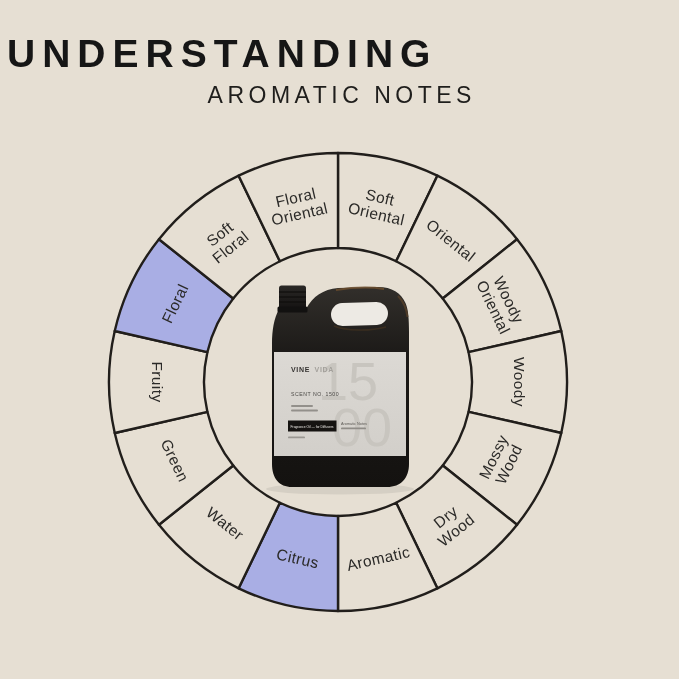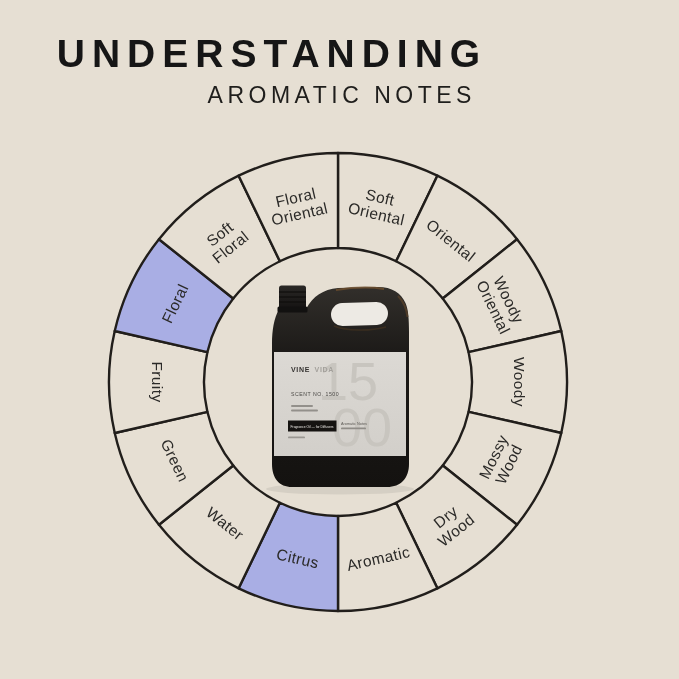--- a/index.html
+++ b/index.html
@@ -8,21 +8,21 @@
     --line:#211e1b;
     --label:#2b2a28;
     --title:#161616;
   }
   html,body{margin:0;padding:0;background:var(--bg);}
   .stage{
     position:relative;width:679px;height:679px;background:var(--bg);
     overflow:hidden;font-family:"Liberation Sans",sans-serif;
   }
   .title{
-    position:absolute;left:0;top:32px;width:537px;text-align:center;
+    position:absolute;left:0;top:32px;width:537px;
     font-size:39px;font-weight:bold;letter-spacing:7px;color:var(--title);
     text-indent:7px;
   }
   .subtitle{
     position:absolute;left:0;top:82px;width:679px;text-align:center;
     font-size:23px;font-weight:normal;letter-spacing:4.5px;color:#1f1e1c;
     text-indent:4.5px;
   }
   .wheel-svg{position:absolute;left:0;top:0;}
   .seg-label{

